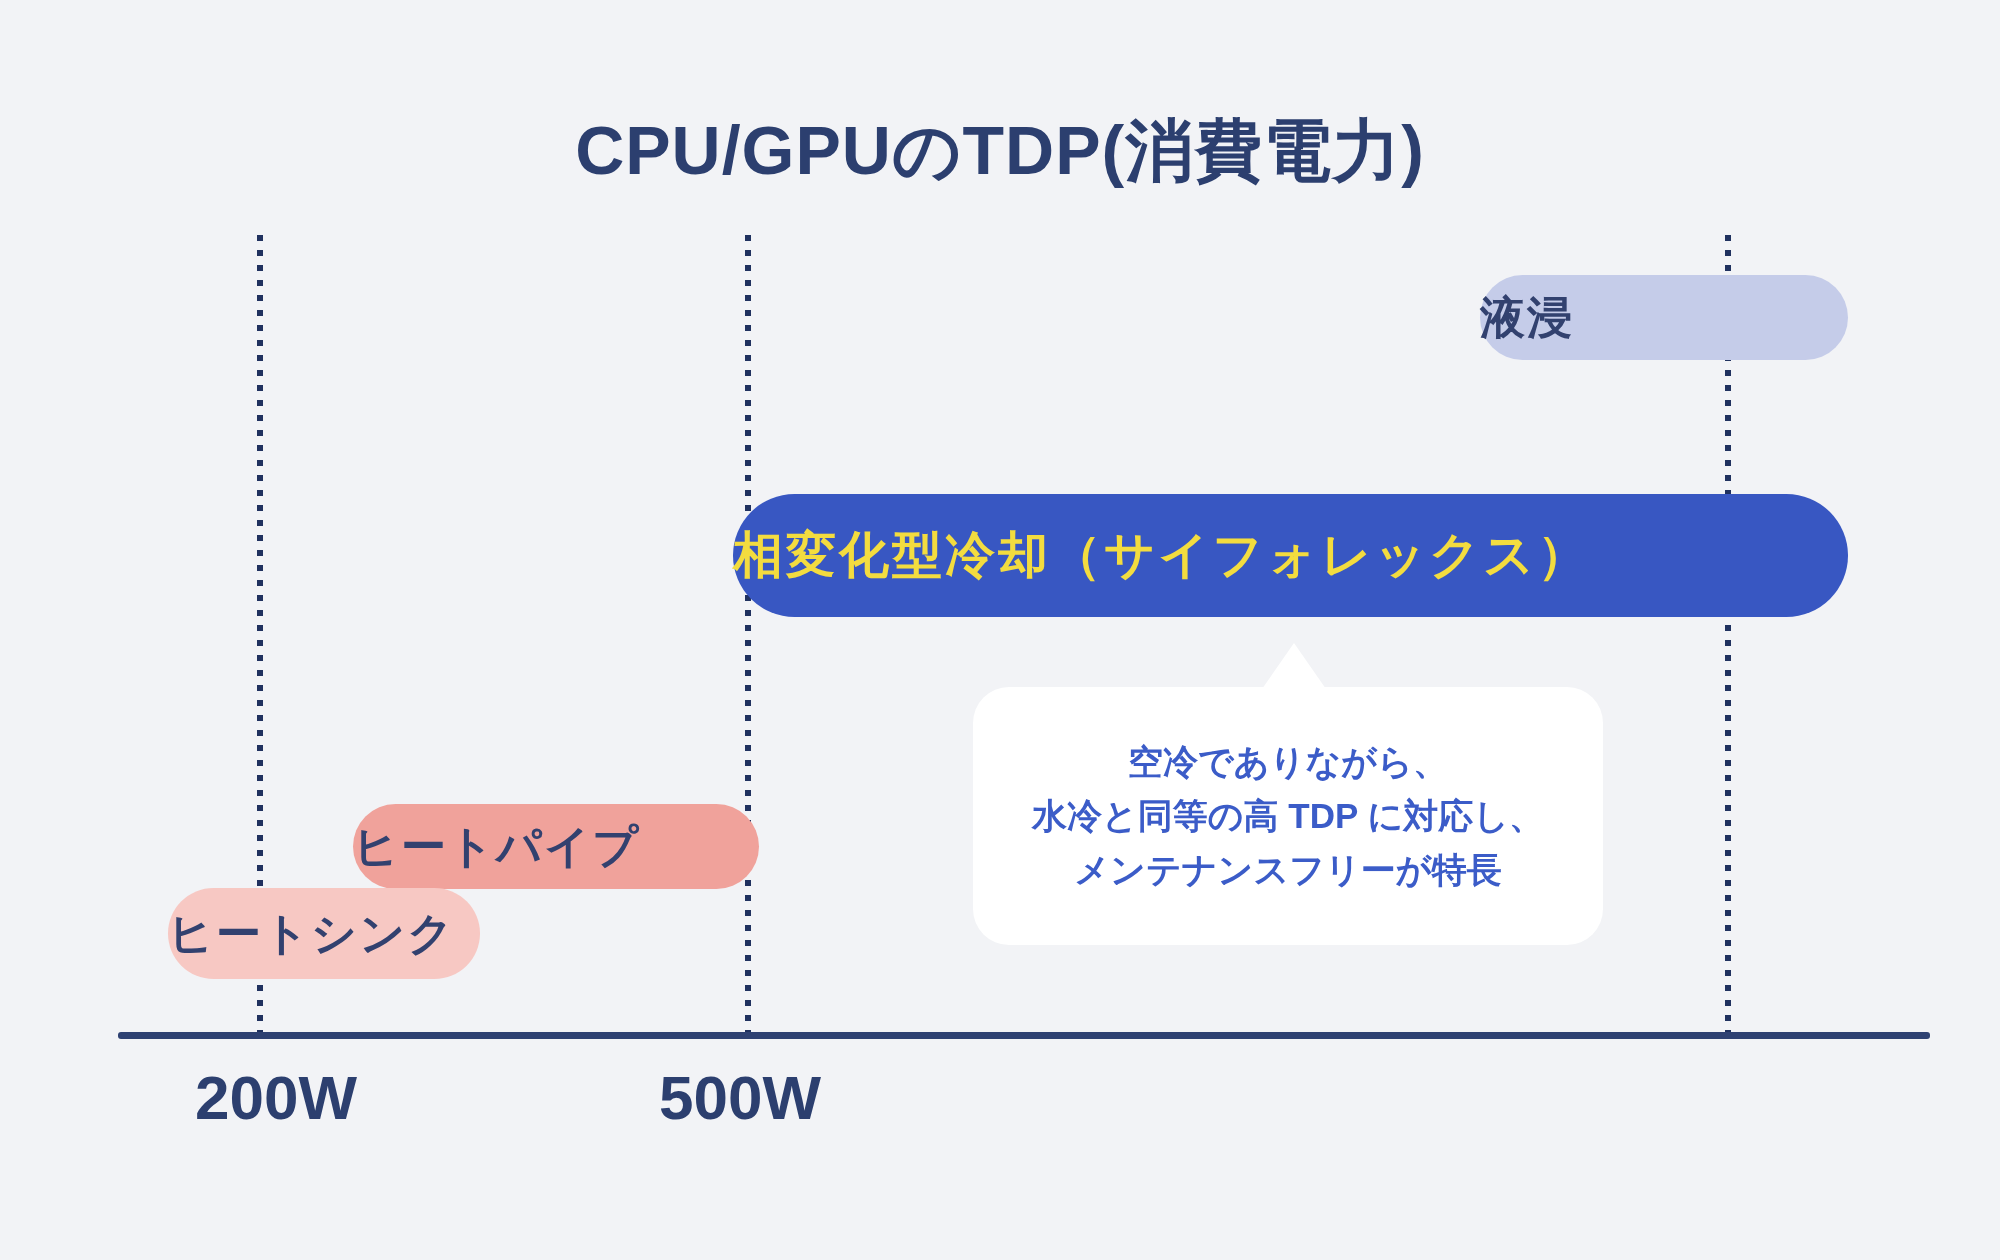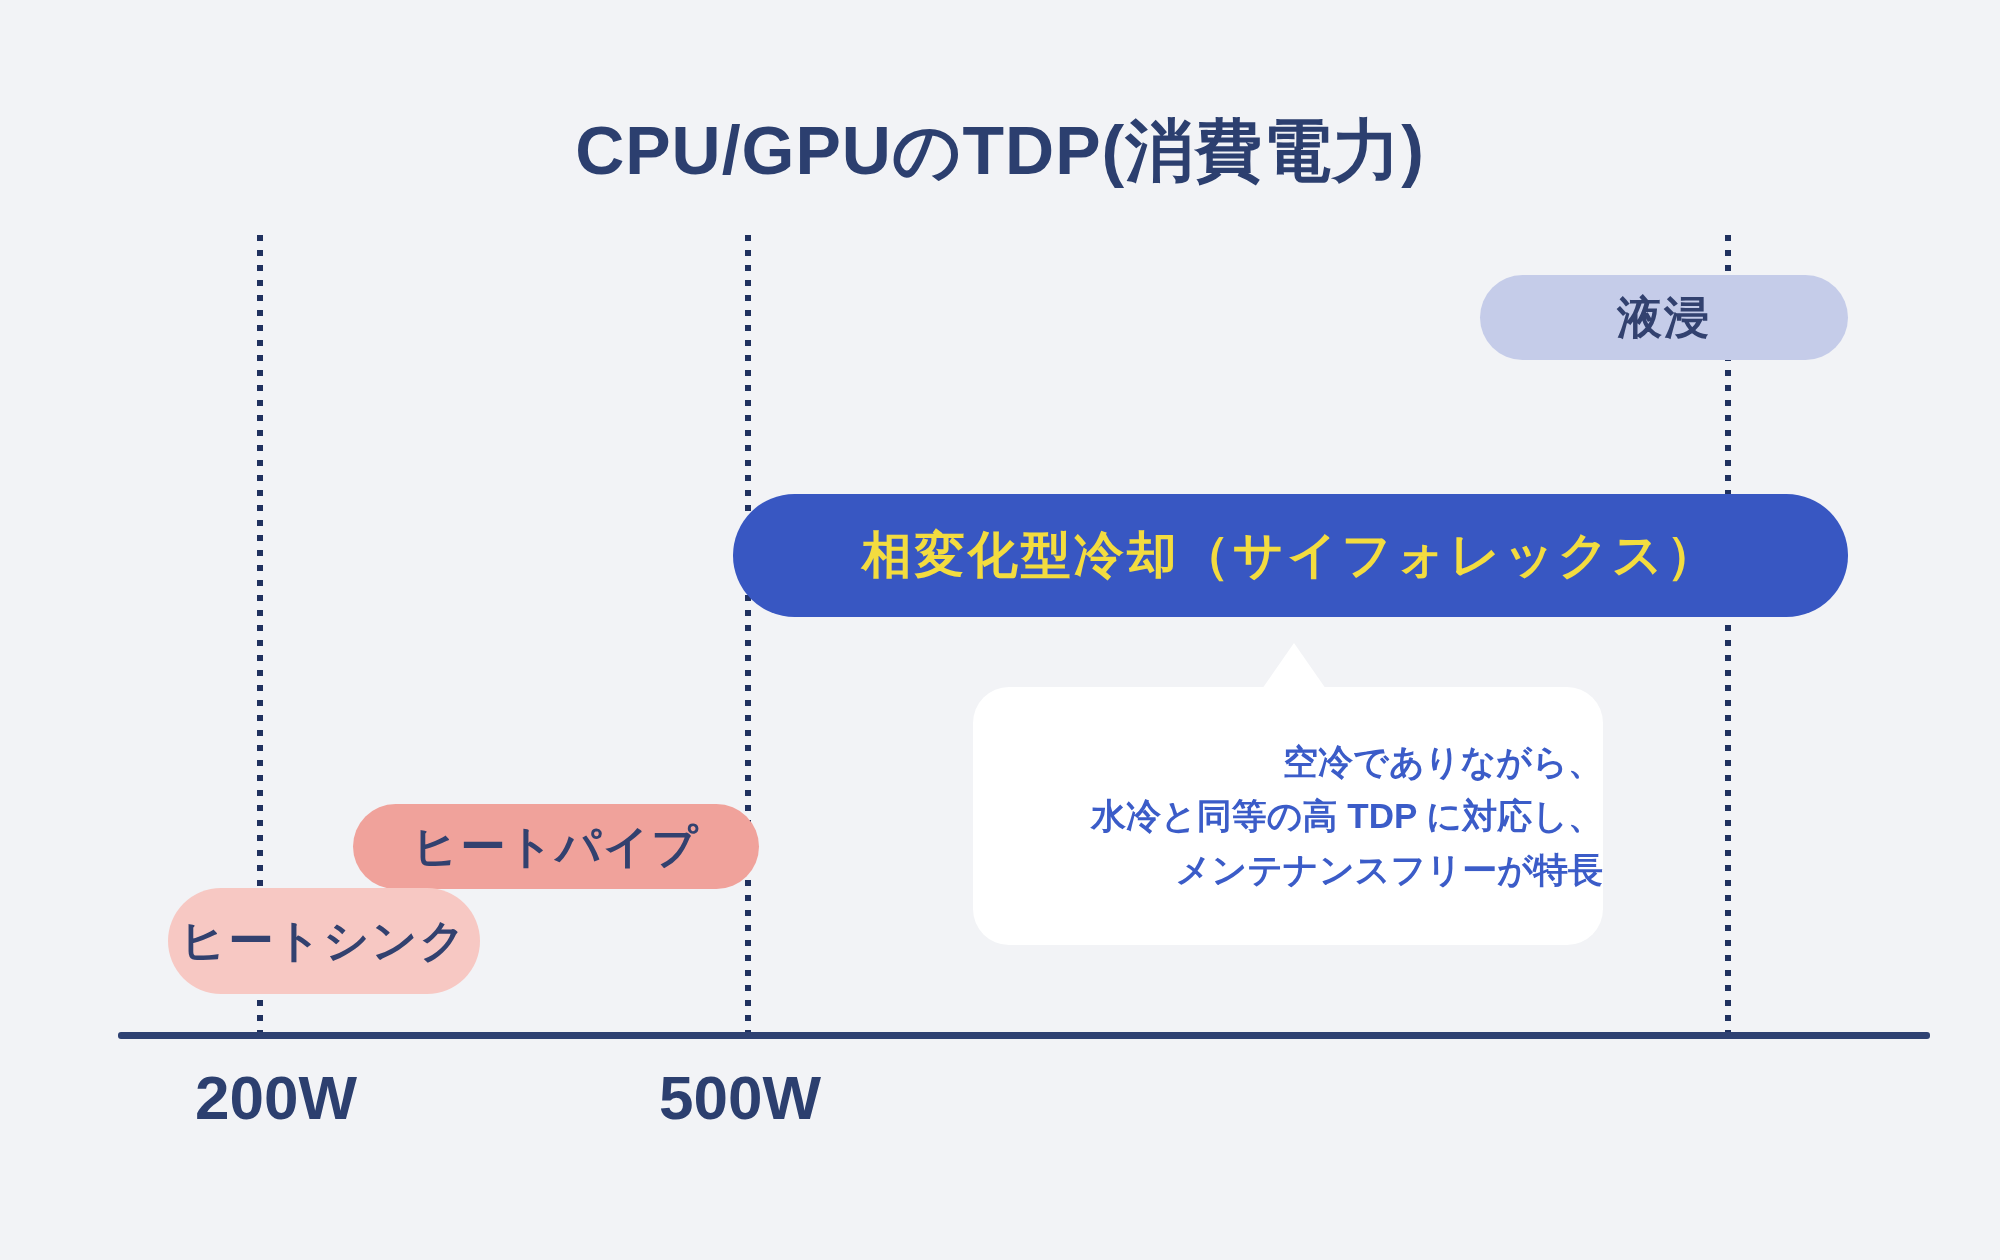--- a/index.html
+++ b/index.html
@@ -41,40 +41,40 @@
     transform:translateX(-50%);
     font-size:62px;font-weight:bold;color:#2c3f6f;
     white-space:nowrap;
   }
   .tick.t200{left:276px;}
   .tick.t500{left:740px;}
   .tick.t1000{left:1730px;}
   
   .pill{
     position:absolute;
-    display:flex;align-items:center;justify-content:center;
+    display:flex;align-items:center;justify-content:flex-start;
     font-weight:bold;color:#32416f;
     font-size:45px;letter-spacing:2px;
     border-radius:999px;
     white-space:nowrap;
   }
   .pill.immersion{left:1480px;top:275px;width:368px;height:85px;background:#c5cce9;}
   .pill.water    {left:972px; top:384px;width:876px;height:85px;background:#93a4d8;}
   .pill.phase{
     left:733px;top:494px;width:1115px;height:123px;
     background:#3857c2;
     color:#f3dc3f;font-size:50px;letter-spacing:3px;
   }
   .pill.heatpipe {left:353px;top:804px;width:406px;height:85px;background:#f0a29b;}
-  .pill.heatsink {left:168px;top:888px;width:312px;height:106px;background:#f7c8c3;}
+  .pill.heatsink {left:168px;top:888px;width:312px;height:91px;background:#f7c8c3;}
   
   .bubble{
     position:absolute;left:973px;top:687px;width:630px;height:258px;
     background:#ffffff;border-radius:36px;
-    display:flex;flex-direction:column;align-items:flex-end;justify-content:center;
+    display:flex;flex-direction:column;align-items:center;justify-content:center;
   }
   .bubble::before{
     content:"";
     position:absolute;top:-44px;left:289px;
     width:0;height:0;
     border-left:32px solid transparent;
     border-right:32px solid transparent;
     border-bottom:46px solid #ffffff;
   }
   .bubble .line{

